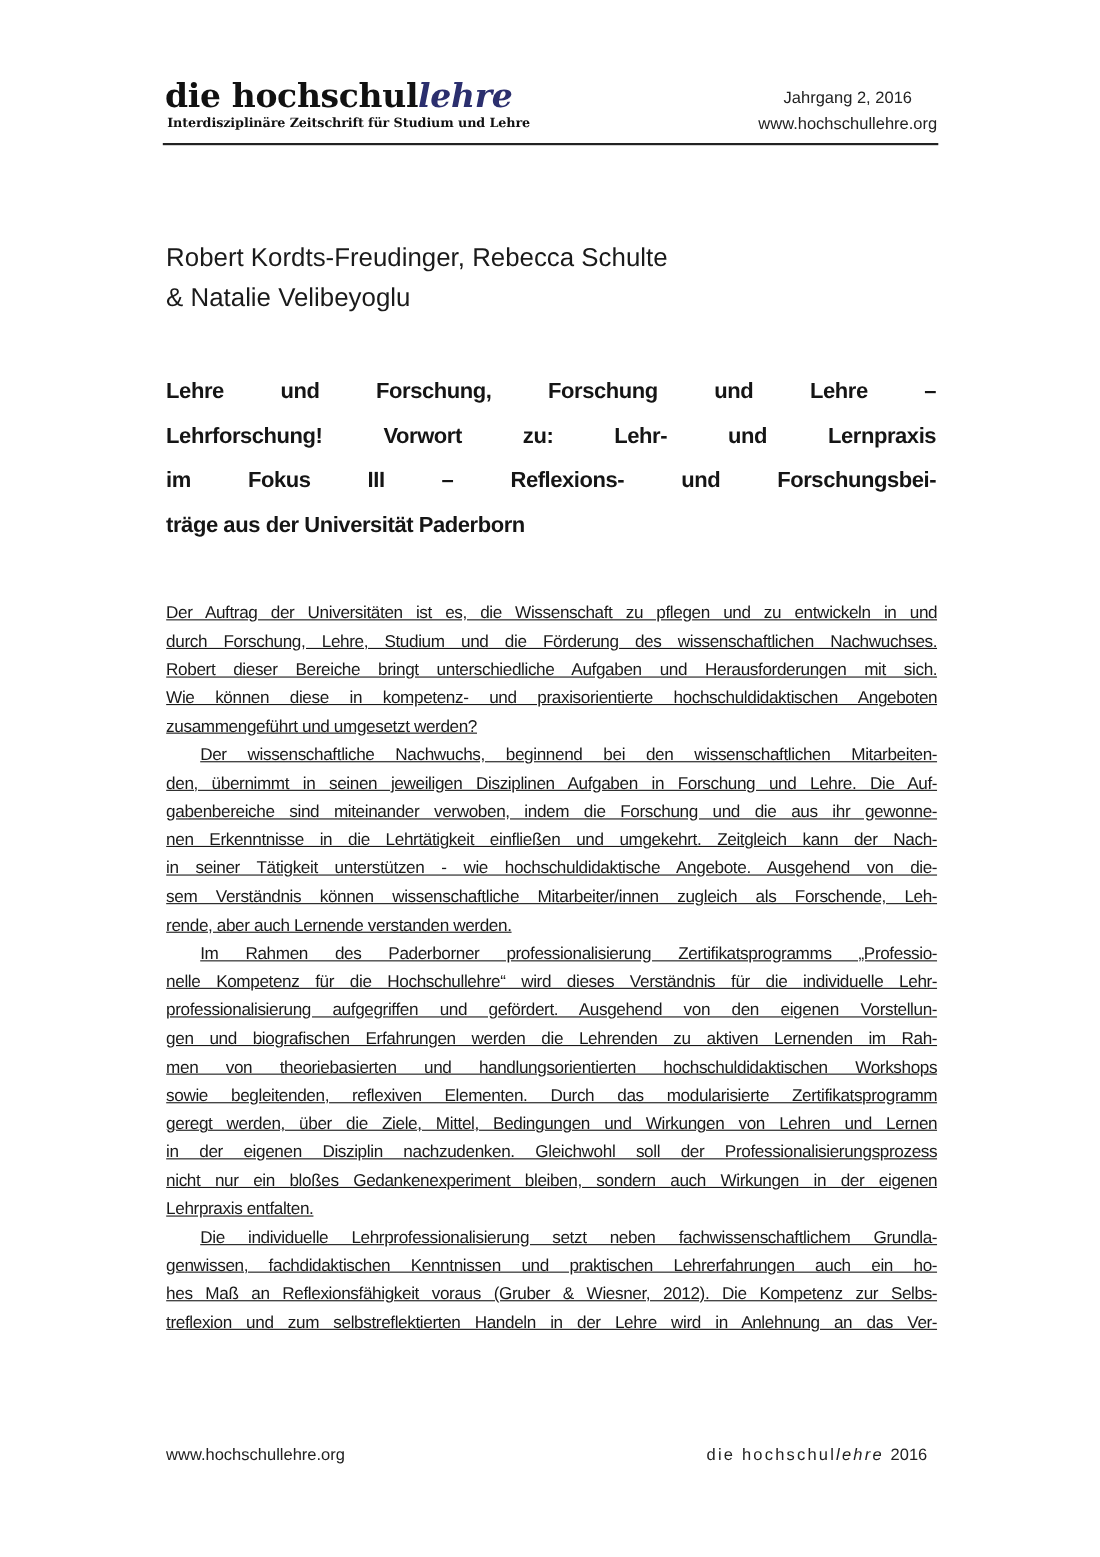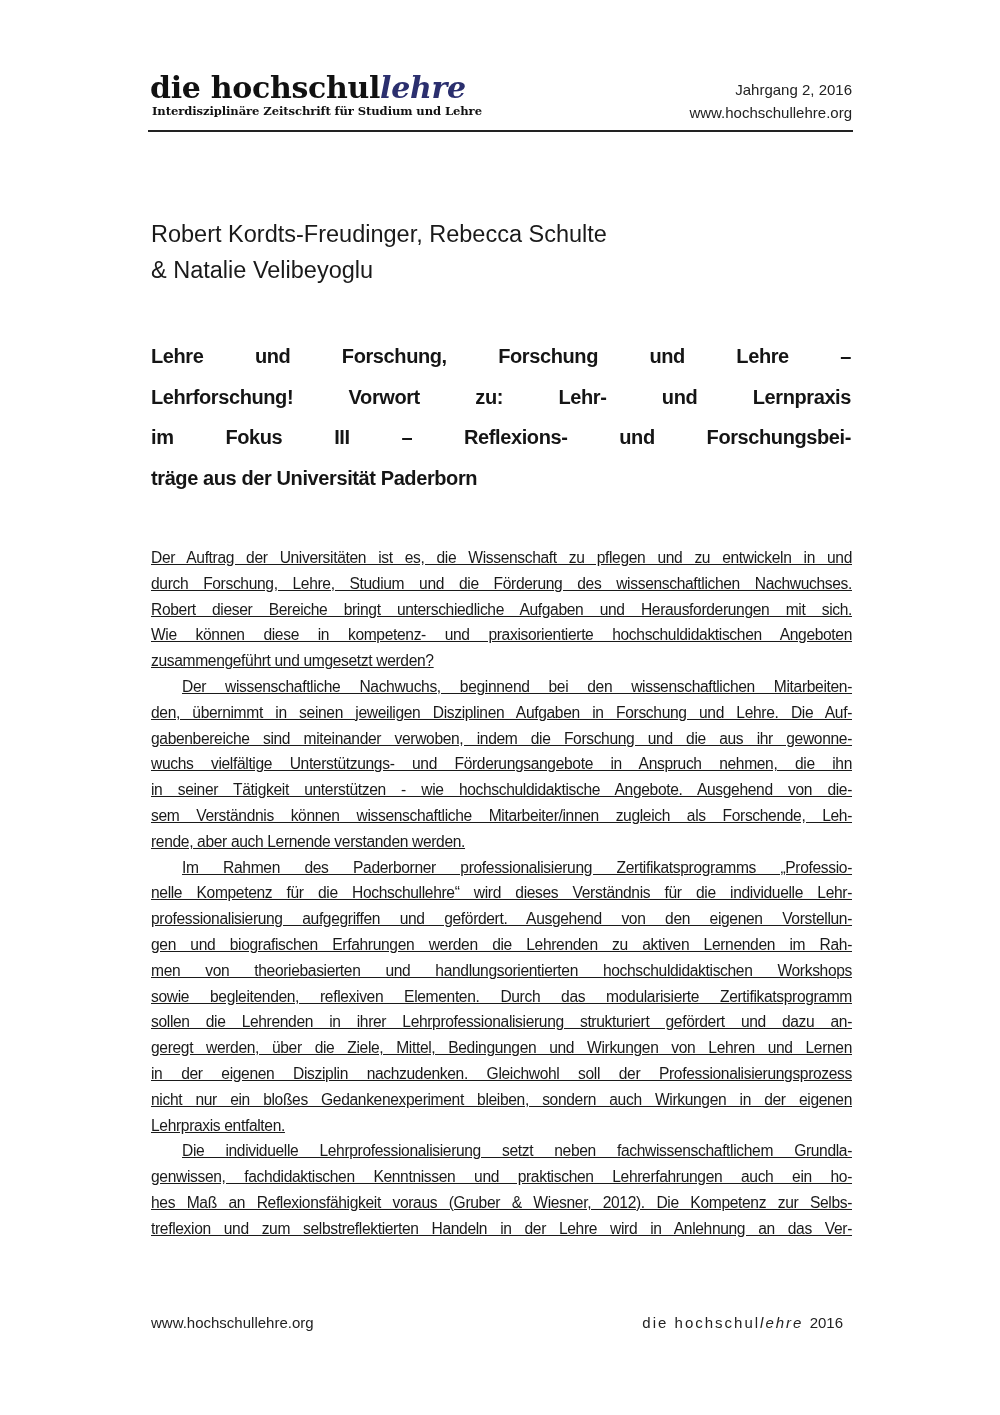--- a/index.html
+++ b/index.html
@@ -3,21 +3,21 @@
 <meta charset="utf-8">
 <style>
   html, body { margin: 0; padding: 0; background: #ffffff; }
   body { width: 1000px; height: 1415px; position: relative; overflow: hidden; color: #1a1a1a; }
   .page { position: absolute; left: 0; top: 0; width: 1000px; height: 1035px; }
 
   .header { position: absolute; left: 150px; top: 72px; width: 702px; height: 60px; }
   .logo-main { position: absolute; left: 0; top: 0; font-family: "DejaVu Serif", serif; font-weight: bold; font-size: 30px; line-height: 32px; letter-spacing: -0.3px; color: #111; white-space: nowrap; }
   .logo-main .accent { font-style: italic; color: #2b2f6e; }
   .logo-sub { position: absolute; left: 2px; top: 32px; font-family: "DejaVu Serif", serif; font-weight: bold; font-size: 11.6px; color: #111; white-space: nowrap; letter-spacing: -0.1px; }
-  .header-right { position: absolute; right: 0; top: 6px; text-align: right; font-family: "Liberation Sans", sans-serif; font-size: 15px; line-height: 23px; color: #222; }
+  .header-right { position: absolute; right: 0; top: 6px; text-align: center; font-family: "Liberation Sans", sans-serif; font-size: 15px; line-height: 23px; color: #222; }
   .header-rule { position: absolute; left: 148px; top: 130px; width: 705px; height: 2px; background: #222; }
 
   .authors { position: absolute; left: 151px; top: 216px; font-family: "Liberation Sans", sans-serif; font-size: 23.5px; line-height: 36px; color: #1a1a1a; }
 
   .title { position: absolute; left: 151px; top: 336px; width: 700px; font-family: "Liberation Sans", sans-serif; font-weight: bold; font-size: 20px; line-height: 40.5px; color: #151515; text-align: justify; letter-spacing: -0.4px; }
   .title .line { display: block; text-align-last: justify; white-space: nowrap; }
   .title .line.last { text-align-last: left; }
 
   .body { position: absolute; left: 151px; top: 545px; width: 701px; font-family: "Liberation Sans", sans-serif; font-size: 15.6px; line-height: 25.8px; color: #1a1a1a; letter-spacing: -0.35px; text-decoration: underline; }
   .body .ln { display: block; white-space: nowrap; text-align: justify; text-align-last: justify; overflow: hidden; }
@@ -62,33 +62,32 @@
       <span class="ln">Der Auftrag der Universitäten ist es, die Wissenschaft zu pflegen und zu entwickeln in und</span>
       <span class="ln">durch Forschung, Lehre, Studium und die Förderung des wissenschaftlichen Nachwuchses.</span>
       <span class="ln">Robert dieser Bereiche bringt unterschiedliche Aufgaben und Herausforderungen mit sich.</span>
       <span class="ln">Wie können diese in kompetenz- und praxisorientierte hochschuldidaktischen Angeboten</span>
       <span class="ln end">zusammengeführt und umgesetzt werden?</span>
     </div>
     <div>
       <span class="ln indent">Der wissenschaftliche Nachwuchs, beginnend bei den wissenschaftlichen Mitarbeiten-</span>
       <span class="ln">den, übernimmt in seinen jeweiligen Disziplinen Aufgaben in Forschung und Lehre. Die Auf-</span>
       <span class="ln">gabenbereiche sind miteinander verwoben, indem die Forschung und die aus ihr gewonne-</span>
-      <span class="ln">wuchs vielfältige Unterstützungs- und Förderungsangebote in Anspruch nehmen, die ihn</span>
+      <span class="ln">nen Erkenntnisse in die Lehrtätigkeit einfließen und umgekehrt. Zeitgleich kann der Nach-</span>
       <span class="ln">in seiner Tätigkeit unterstützen - wie hochschuldidaktische Angebote. Ausgehend von die-</span>
       <span class="ln">sem Verständnis können wissenschaftliche Mitarbeiter/innen zugleich als Forschende, Leh-</span>
       <span class="ln end">rende, aber auch Lernende verstanden werden.</span>
     </div>
     <div>
       <span class="ln indent">Im Rahmen des Paderborner professionalisierung Zertifikatsprogramms „Professio-</span>
       <span class="ln">nelle Kompetenz für die Hochschullehre“ wird dieses Verständnis für die individuelle Lehr-</span>
       <span class="ln">professionalisierung aufgegriffen und gefördert. Ausgehend von den eigenen Vorstellun-</span>
       <span class="ln">gen und biografischen Erfahrungen werden die Lehrenden zu aktiven Lernenden im Rah-</span>
       <span class="ln">men von theoriebasierten und handlungsorientierten hochschuldidaktischen Workshops</span>
       <span class="ln">sowie begleitenden, reflexiven Elementen. Durch das modularisierte Zertifikatsprogramm</span>
-      <span class="ln">sollen die Lehrenden in ihrer Lehrprofessionalisierung strukturiert gefördert und dazu an-</span>
       <span class="ln">geregt werden, über die Ziele, Mittel, Bedingungen und Wirkungen von Lehren und Lernen</span>
       <span class="ln">in der eigenen Disziplin nachzudenken. Gleichwohl soll der Professionalisierungsprozess</span>
       <span class="ln">nicht nur ein bloßes Gedankenexperiment bleiben, sondern auch Wirkungen in der eigenen</span>
       <span class="ln end">Lehrpraxis entfalten.</span>
     </div>
     <div>
       <span class="ln indent">Die individuelle Lehrprofessionalisierung setzt neben fachwissenschaftlichem Grundla-</span>
       <span class="ln">genwissen, fachdidaktischen Kenntnissen und praktischen Lehrerfahrungen auch ein ho-</span>
       <span class="ln">hes Maß an Reflexionsfähigkeit voraus (Gruber &amp; Wiesner, 2012). Die Kompetenz zur Selbs-</span>
       <span class="ln">treflexion und zum selbstreflektierten Handeln in der Lehre wird in Anlehnung an das Ver-</span>

